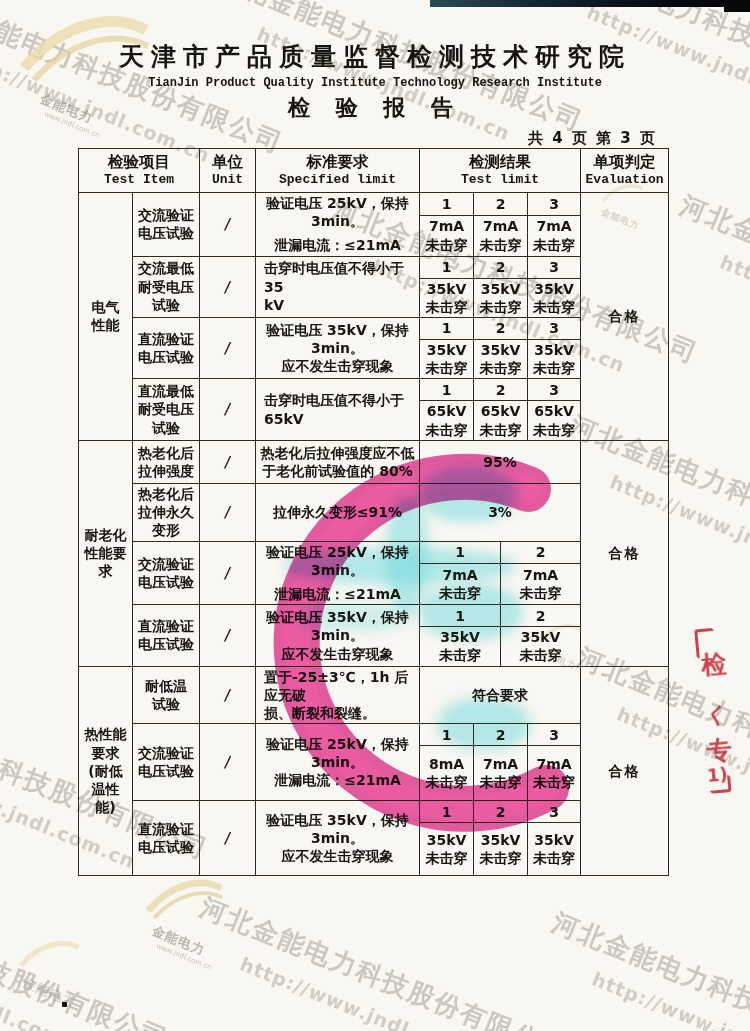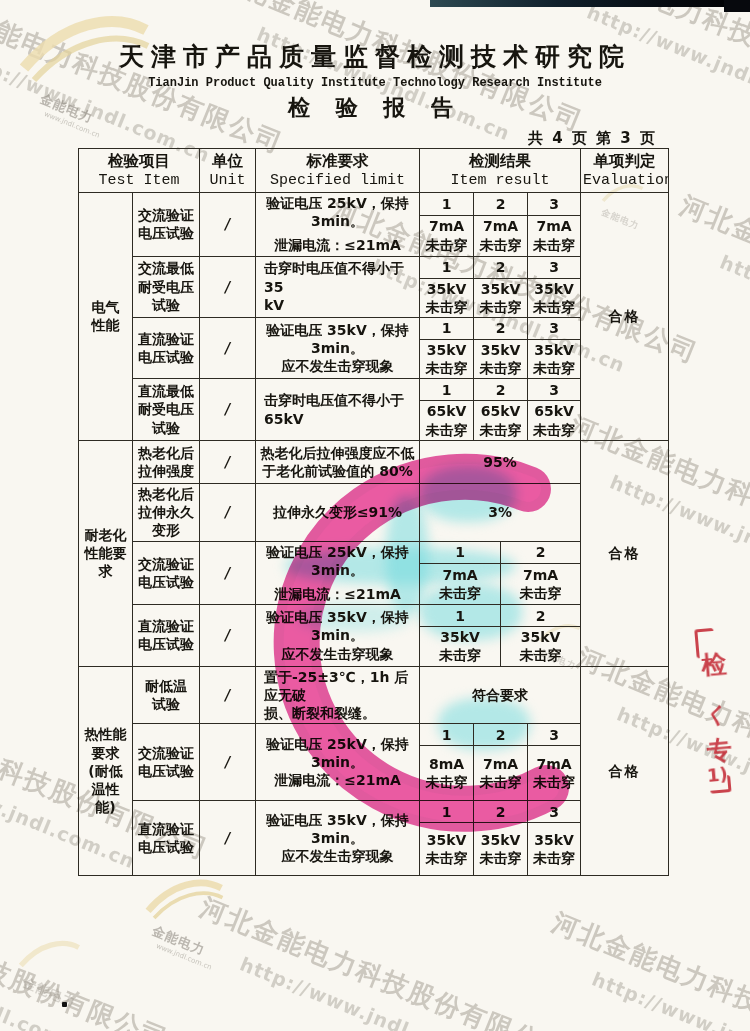--- a/index.html
+++ b/index.html
@@ -43,21 +43,21 @@
   .rep-cn{top:93px;font-size:22px;font-weight:bold;letter-spacing:9px;}
   .rep-en{top:117px;font-size:12px;font-weight:bold;font-family:"Liberation Mono","DejaVu Sans Mono",monospace;}
   .repno{position:absolute;left:95px;top:129px;font-size:14.5px;font-weight:bold;z-index:2;}
   .pages{position:absolute;left:528px;top:129px;font-size:15px;font-weight:bold;letter-spacing:2px;z-index:2;}
 
   
   table.rep{position:absolute;left:78px;top:148px;width:590px;border-collapse:collapse;table-layout:fixed;z-index:2;background:transparent;}
   table.rep td,table.rep th{border:1.5px solid #2e2b23;padding:1px 2px;text-align:center;vertical-align:middle;
     font-size:14px;font-weight:bold;line-height:1.3;overflow:hidden;}
   table.rep th{font-size:15.5px;}
-  th .en,.hcell .en{display:block;font-size:15px;font-family:"Liberation Mono","DejaVu Sans Mono",monospace;font-weight:normal;letter-spacing:0;}
+  th .en,.hcell .en{display:block;font-size:13px;font-family:"Liberation Mono","DejaVu Sans Mono",monospace;font-weight:bold;letter-spacing:0;}
   .wrap{white-space:pre-line;margin-left:44px;}
   td.groupc{font-size:14.5px;}
   td.unitc{font-style:italic;font-family:"DejaVu Serif","Liberation Serif",serif;font-size:15px;}
   td.limitc{font-size:14px;margin-left:24px;}
   td.limitc .l2{margin-top:6px;}
   td.limitc.tl{text-align:left;padding-left:8px;}
   td.numc{font-size:13.5px;height:19px;padding:0;}
   td.valc{font-size:13.5px;line-height:1.45;}
   td.valc .st{display:block;}
   td.evalc{font-size:15px;letter-spacing:2px;}
@@ -176,21 +176,21 @@
         <col style="width:27px">
         <col style="width:26px">
       <col style="width:88px">
     </colgroup>
 
     <tbody>
         <tr class="hrow">
       <th colspan="2" class="hcell"><span>检验项目</span><span class="en">Test Item</span></th>
       <th class="hcell"><span>单位</span><span class="en">Unit</span></th>
       <th class="hcell"><span>标准要求</span><span class="en">Specified limit</span></th>
-      <th colspan="6" class="hcell"><span>检测结果</span><span class="en">Item result</span></th>
+      <th colspan="6" class="hcell"><span>检测结果</span><span class="en">Test limit</span></th>
       <th class="hcell"><span>单项判定</span><span class="en">Evaluation</span></th>
     </tr>
 
     <tr class="h19">
       <td rowspan="8" class="groupc wrap">电气
 性能</td>
       <td rowspan="2" class="wrap">交流验证
 电压试验</td>
       <td rowspan="2" class="unitc">/</td>
       <td rowspan="2" class="limitc">

